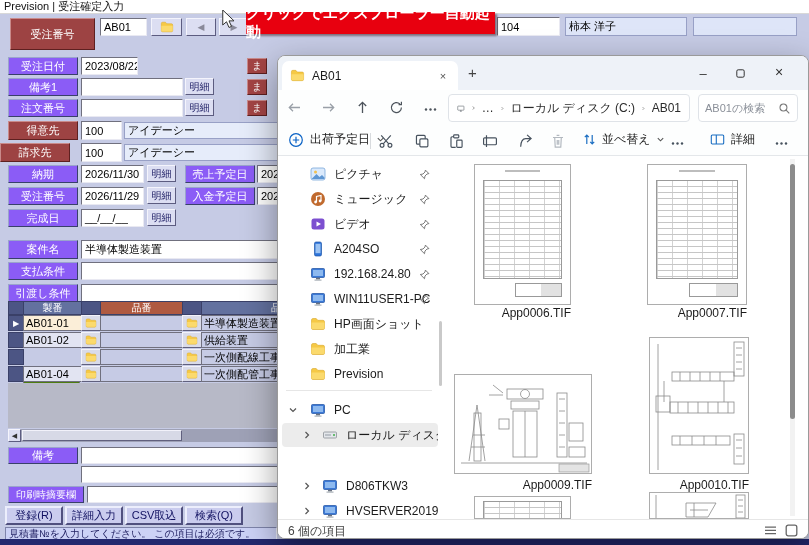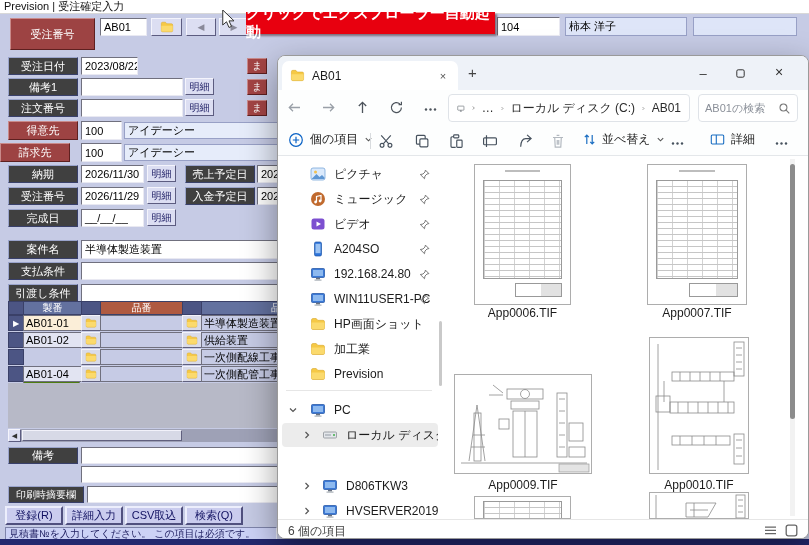--- a/index.html
+++ b/index.html
@@ -2,21 +2,21 @@
 <html><head>
 <meta charset="utf-8">
 <style>
   html,body{margin:0;padding:0;background:#777;}
   #screen{position:relative;width:809px;height:545px;background:#c6cbe5;overflow:hidden;
     font-family:"Liberation Sans","DejaVu Sans",sans-serif;-webkit-font-smoothing:antialiased;}
   .ab{position:absolute;box-sizing:border-box;}
   
   .titlebar{left:0;top:0;width:809px;height:14px;background:#fff;font-size:11px;color:#111;
     display:flex;align-items:center;padding-left:4px;border-bottom:1px solid #d8d8d8;}
-  .lbl{background:#404040;color:#fff;font-size:11px;display:flex;align-items:center;justify-content:center;
+  .lbl{background:#8b5cf6;color:#fff;font-size:11px;display:flex;align-items:center;justify-content:center;
     border:1px solid;border-color:#9aa4cc #39406a #39406a #9aa4cc;}
   .lblr{background:#9d4343;color:#fff;font-size:11px;display:flex;align-items:center;justify-content:center;
     border:1px solid;border-color:#c98a8a #5e2020 #5e2020 #c98a8a;}
   .inp{background:#fff;border:1px solid;border-color:#70707e #e9e9f2 #e9e9f2 #70707e;font-size:11px;color:#000;
     display:flex;align-items:center;padding:0 3px;overflow:hidden;white-space:nowrap;}
   .ro{background:#dee5f8;border:1px solid #98a0c6;font-size:11px;color:#000;display:flex;align-items:center;
     padding:0 3px;overflow:hidden;white-space:nowrap;}
   .det{background:#dcdef2;border:1px solid;border-color:#f4f4fc #5c5c80 #5c5c80 #f4f4fc;font-size:10px;color:#15155e;
     display:flex;align-items:center;justify-content:center;cursor:default;}
   .ma{background:#a34444;color:#fff;font-size:10px;border:1px solid;border-color:#c98a8a #5e1f1f #5e1f1f #c98a8a;
@@ -52,21 +52,21 @@
   .ic16{width:16px;height:16px;flex:0 0 16px;position:absolute;left:28px;}
   .pin{width:11px;height:11px;position:absolute;right:8px;}
   .chev{width:10px;height:10px;position:absolute;left:6px;}
   .docpage{background:#fff;border:1px solid #adadad;}
   .doclines{position:absolute;left:8%;right:8%;top:11%;bottom:18%;border:1px solid #9a9a9a;
     background-image:repeating-linear-gradient(180deg,transparent 0 5px,#c6c6c6 5px 6px),
       repeating-linear-gradient(90deg,#d2d2d2 0 1px,transparent 1px 15px);}
   .docfoot{position:absolute;left:42%;right:8%;bottom:5%;height:9%;border:1px solid #999;
     background:linear-gradient(90deg,#fff 55%,#e2e2e2 55%);}
   .doctitle{position:absolute;top:3.5%;left:32%;right:32%;height:2px;background:#bdbdbd;}
-  .flabel{position:absolute;text-align:center;font-size:12px;color:#1b1b1b;white-space:nowrap;}
+  .flabel{position:absolute;text-align:right;font-size:12px;color:#1b1b1b;white-space:nowrap;}
   svg{display:block;}
 </style>
 </head>
 <body>
 
 <svg width="0" height="0" style="position:absolute">
 <defs>
  <g id="i-folder">
         <path d="M1.5 4a1.5 1.5 0 0 1 1.5-1.5h3.2l1.6 1.8h5.2a1.5 1.5 0 0 1 1.5 1.5v6.2a1.5 1.5 0 0 1-1.5 1.5h-10a1.5 1.5 0 0 1-1.5-1.5Z" fill="#f6c945" stroke="#d9a82b" stroke-width=".6"></path>
         <path d="M1.5 6.6h13v5a1.5 1.5 0 0 1-1.5 1.5h-10a1.5 1.5 0 0 1-1.5-1.5Z" fill="#fbda6d"></path>
@@ -331,21 +331,21 @@
           </svg>
       </div>
     </div>
 
     <div class="ab" style="left:0;top:70px;width:532px;height:30px;background:#fdfefe;border-bottom:1px solid #e4e7ea">
       <div class="ab" style="left:10px;top:5px;display:flex;align-items:center;gap:6px">
         <svg width="16" height="16" viewBox="0 0 16 16">
             <circle cx="8" cy="8" r="6.3" fill="none" stroke="#0a62c5" stroke-width="1.2"></circle>
             <path d="M8 4.8v6.4M4.8 8h6.4" stroke="#0a62c5" stroke-width="1.2"></path>
           </svg>
-        <span class="cmdlbl">個の項目</span>
+        <span class="cmdlbl">出荷予定日</span>
         <svg width="9" height="9" viewBox="0 0 10 10">
             <use href="#i-chevd"></use>
           </svg>
       </div>
       <div class="ab" style="left:92px;top:7px;width:1px;height:16px;background:#d8dbde"></div>
       <svg class="ab" style="left:100px;top:7px" width="16" height="16" viewBox="0 0 15 15">
           <circle cx="3.8" cy="11.6" r="1.8" fill="none" stroke="#47525e" stroke-width="1.1"></circle>
           <circle cx="11.2" cy="11.6" r="1.8" fill="none" stroke="#47525e" stroke-width="1.1"></circle>
           <path d="M4.9 10.2 12 2.3M10.1 10.2 3 2.3" stroke="#47525e" stroke-width="1.1"></path>
         </svg>

